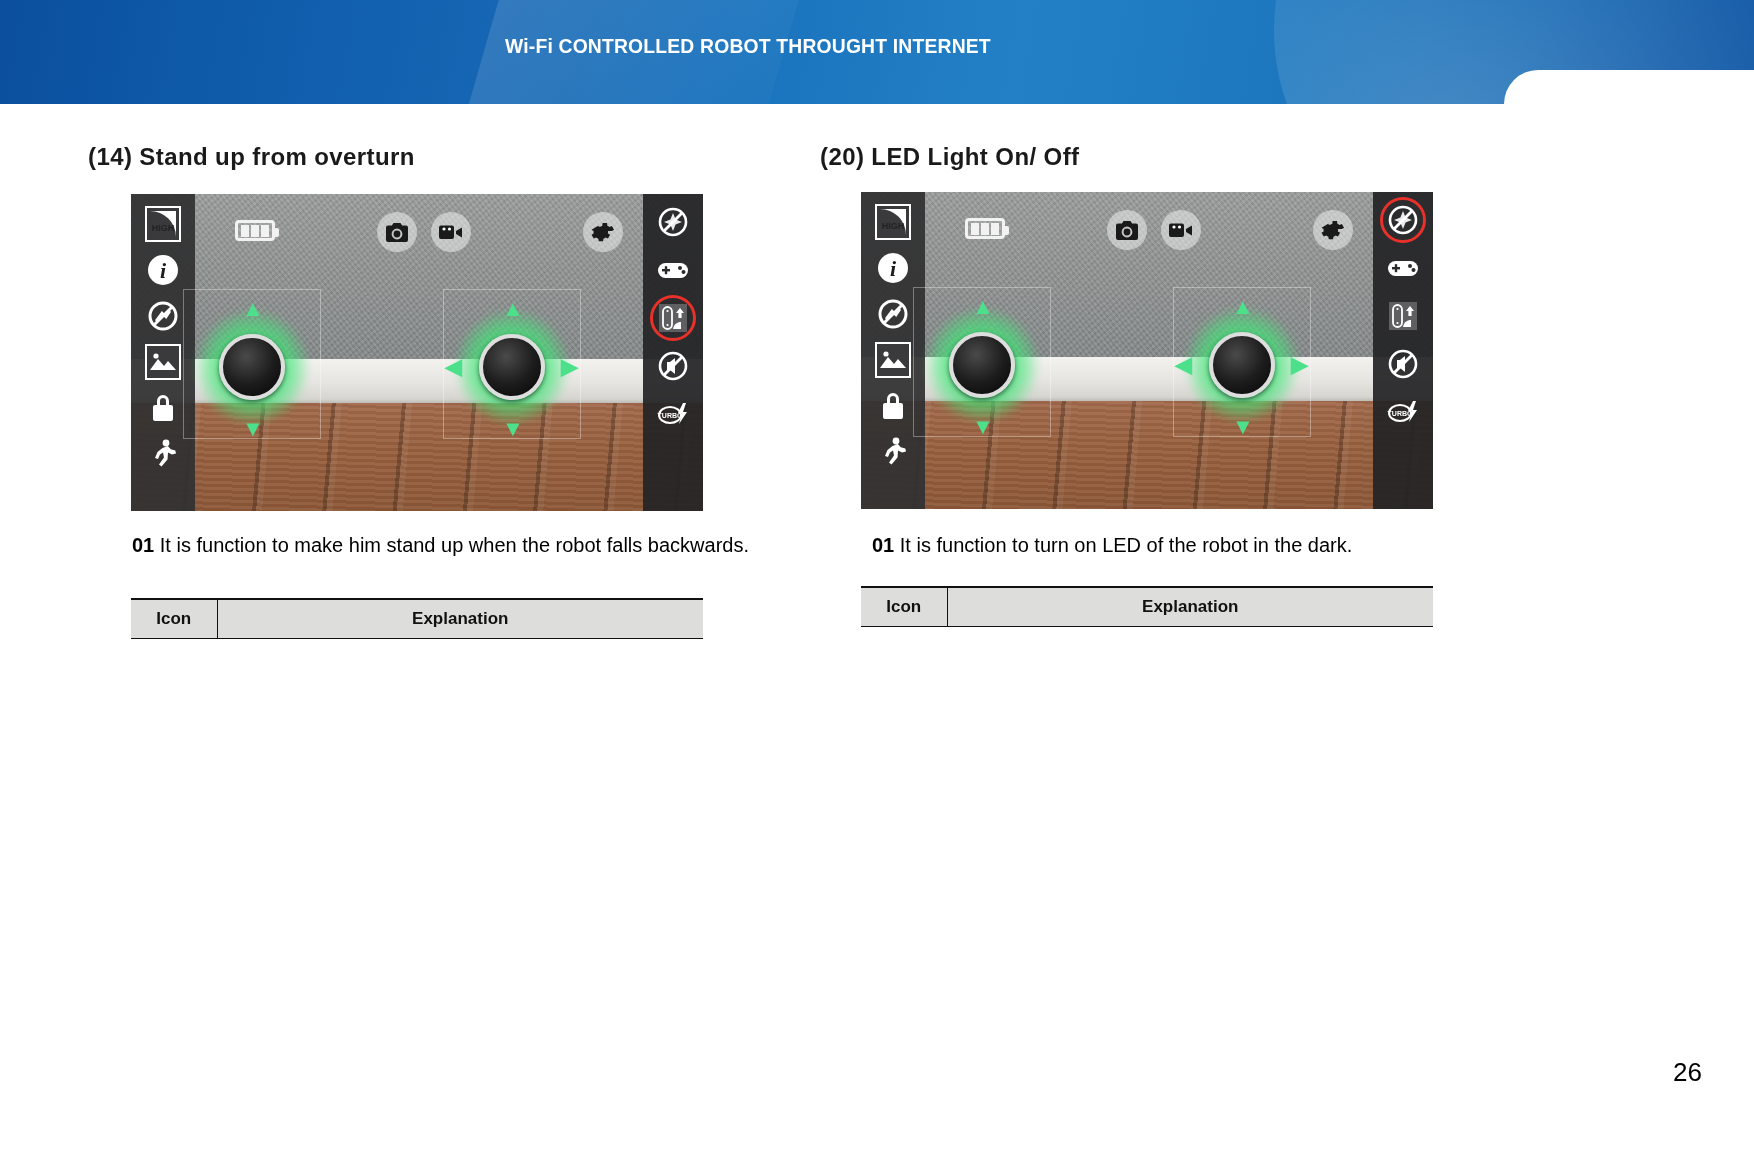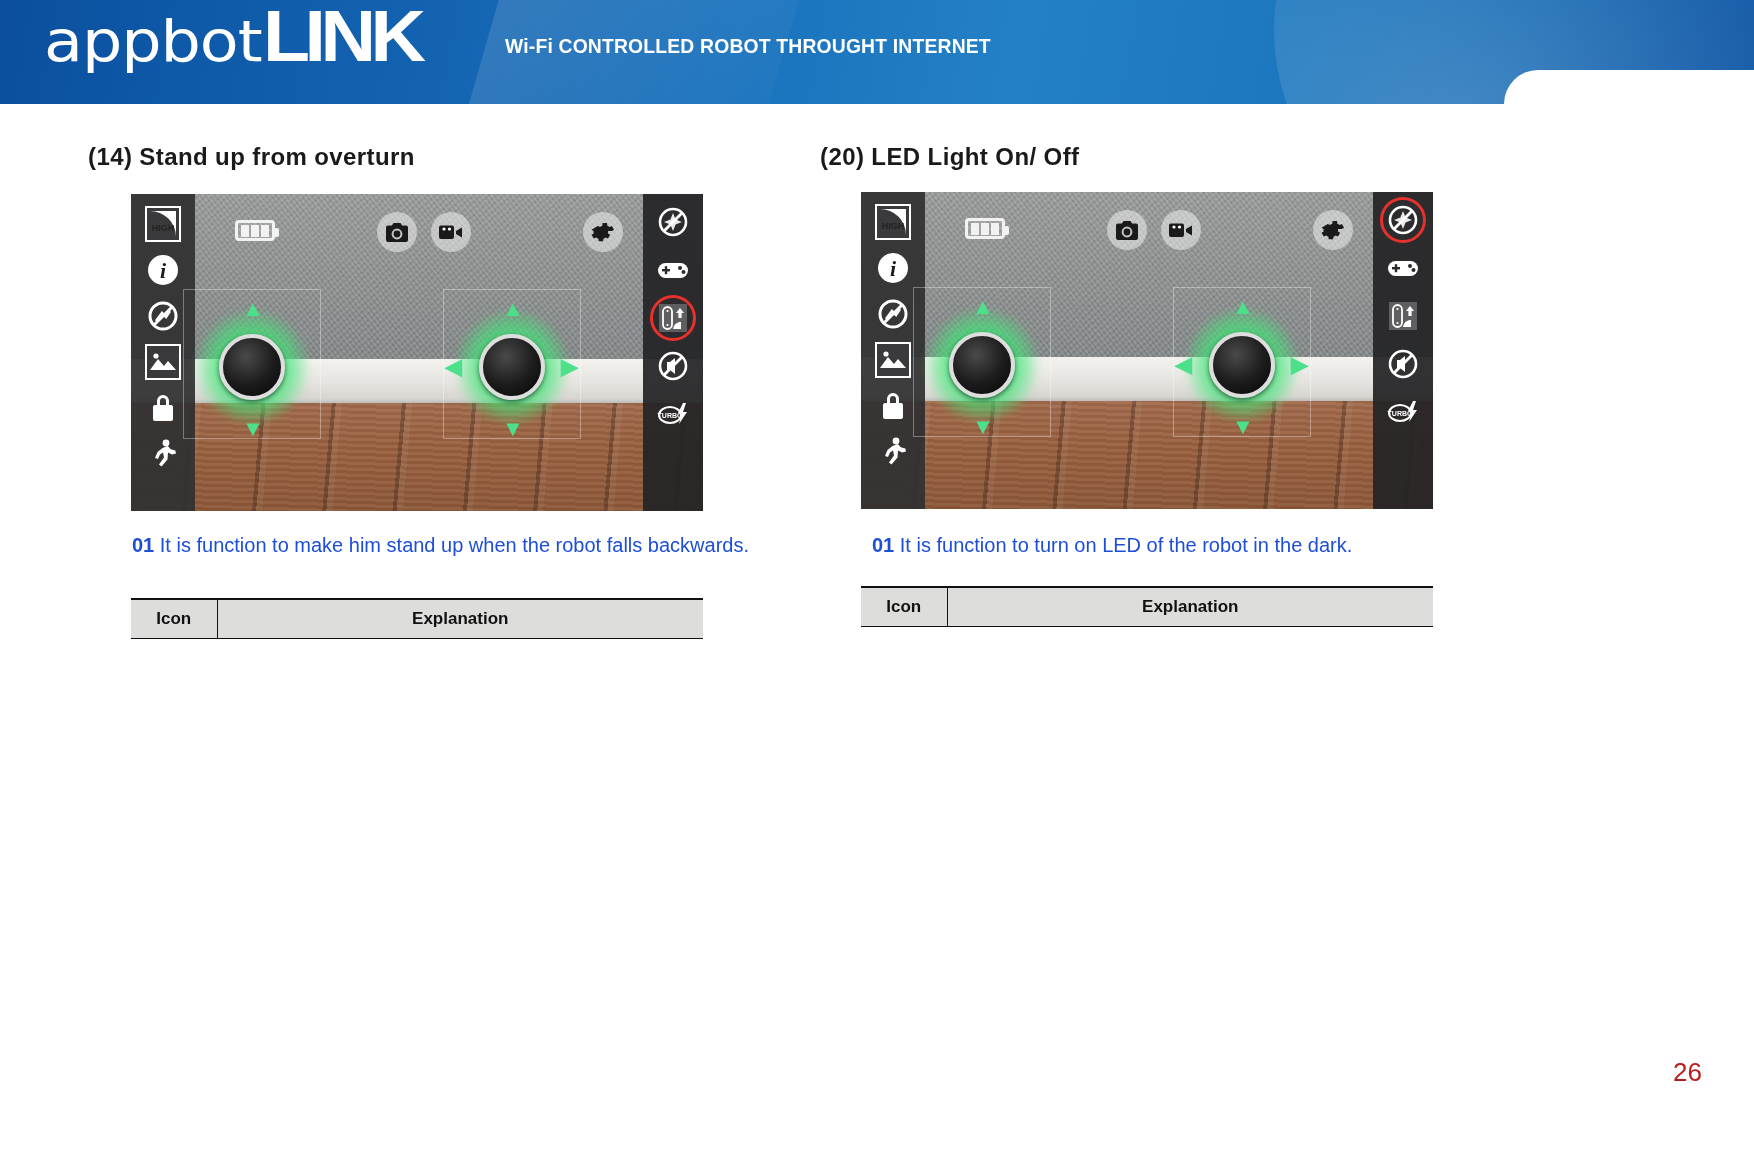--- a/index.html
+++ b/index.html
@@ -185,21 +185,21 @@
     position: absolute; left: 50%; top: 50%;
     width: 138px; height: 150px; margin: -78px 0 0 -69px;
     border: 1px solid rgba(255,255,255,0.35);
   }
   .arw { position: absolute; color: #4de08b; font-size: 22px; line-height: 1; font-weight: 700; }
 
   
   .desc {
     position: absolute;
     font-family: "Liberation Sans", sans-serif;
-    font-size: 20px; color: #1d4ed8; white-space: nowrap;
+    font-size: 20px; color: #000000; white-space: nowrap;
   }
   .desc b { font-weight: 700; }
 
   
   .tbl {
     position: absolute;
     border-collapse: collapse;
     font-family: "Liberation Sans", sans-serif;
   }
   .tbl .thead-row th {
@@ -225,34 +225,30 @@
   .icon-tile {
     width: 52px; height: 52px; display: inline-flex;
     align-items: center; justify-content: center;
     background: #9a9a9a; color: #ffffff;
   }
 
   
   .page-no {
     position: absolute; right: 52px; bottom: 78px;
     font-family: "Liberation Sans", sans-serif;
-    font-size: 26px; color: #b91c1c;
+    font-size: 26px; color: #000000;
   }
 </style>
 </head>
 <body>
 
 <div class="banner">
   <div class="swoosh"></div>
   <div class="swoosh2"></div>
   <div class="corner"></div>
-  <div class="brand">
-    <span class="brand-appbot">appbot</span>
-    <span class="brand-link">LINK</span>
-  </div>
   <div class="brand-tagline">Wi-Fi CONTROLLED ROBOT THROUGHT INTERNET</div>
 </div>
 
 <div class="col col-left">
 
   <div class="sec-title" style="left:0;">(14) Stand up from overturn</div>
 
   <div class="shot shot-left">
     <div class="scene">
       <div class="wall"></div>

